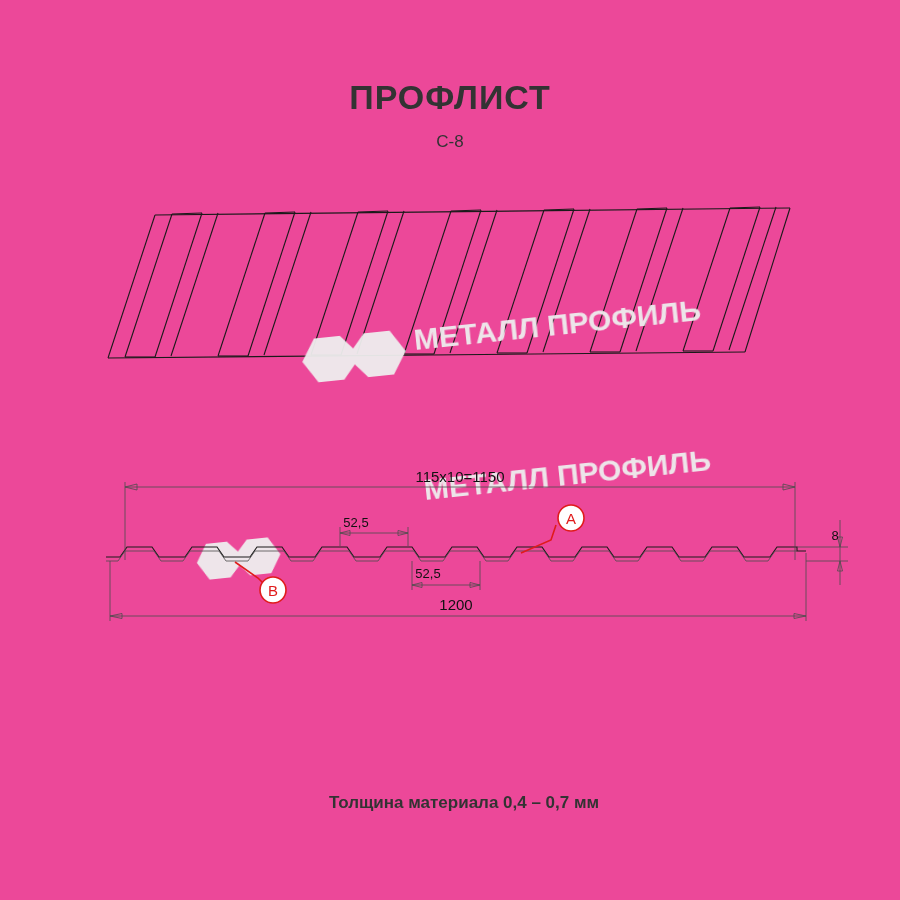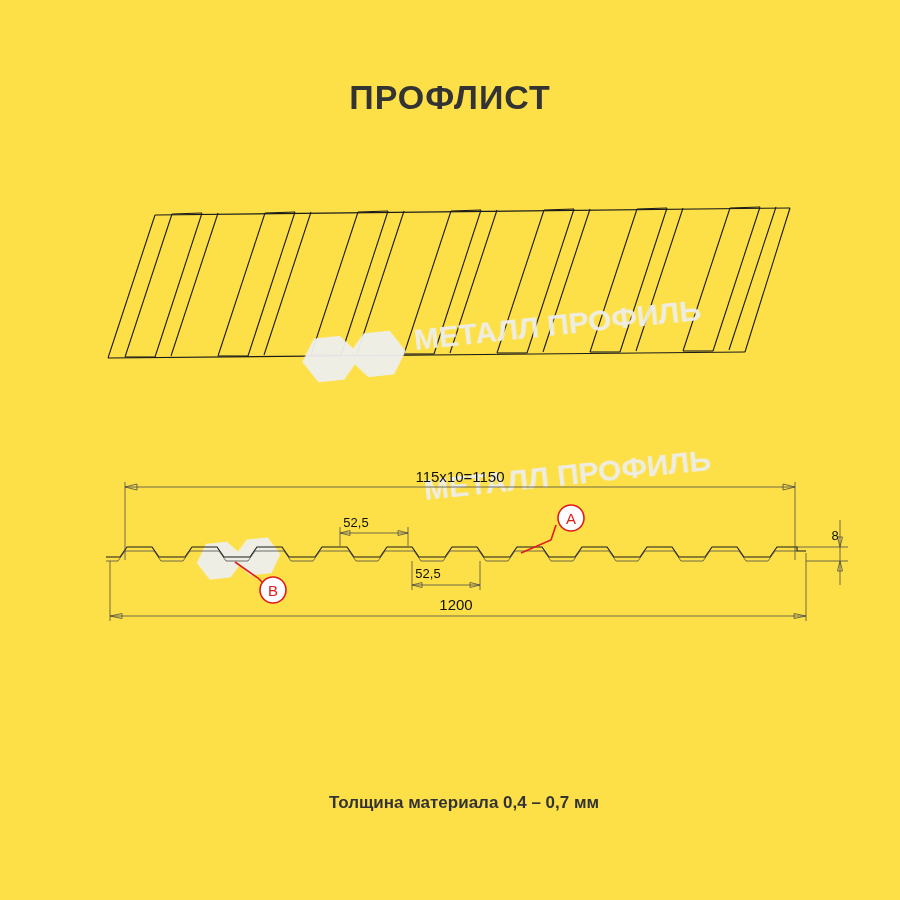--- a/index.html
+++ b/index.html
@@ -9,21 +9,21 @@
   }
   body {
     font-family: "Liberation Sans", sans-serif;
     color: #000000;
   }
   #page {
     position: relative;
     width: 900px;
     height: 900px;
     overflow: hidden;
-    background: #fde047;
+    background: #ec4899;
   }
   .title {
     position: absolute;
     top: 78px;
     left: 0;
     width: 900px;
     text-align: center;
     font-size: 34px;
     font-weight: bold;
     letter-spacing: 1px;
@@ -102,20 +102,21 @@
     text-anchor: middle;
     dominant-baseline: central;
   }
 </style>
 </head>
 <body>
 
 <div id="page">
 
   <div class="title">ПРОФЛИСТ</div>
+  <div class="subtitle">С-8</div>
 
   <svg id="drawing" width="900" height="900" viewBox="0 0 900 900">
 
     <g>
 
       <g class="ln">
 
         <path d="M155 215 L790 208"></path>
 
         <path d="M108 358 L745 352"></path>

